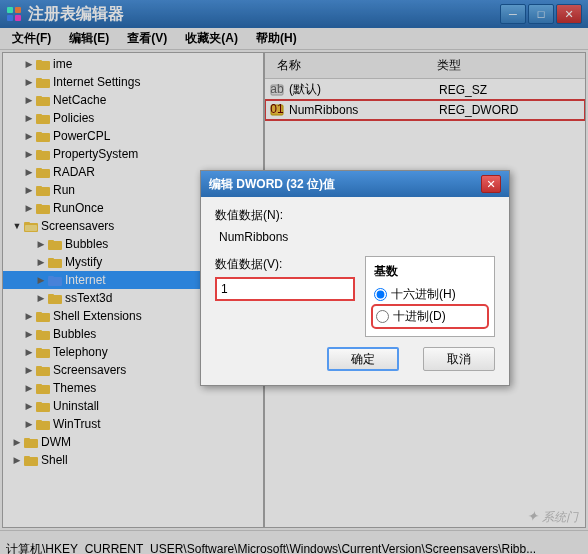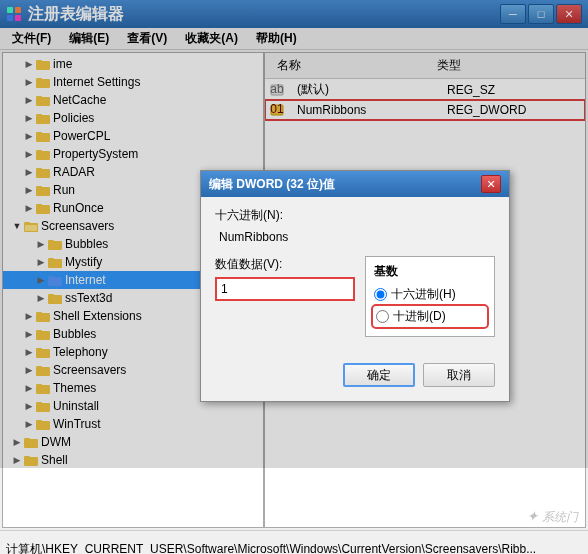--- a/index.html
+++ b/index.html
@@ -55,41 +55,41 @@
     .detail-header {
       display: flex; background: #f0f0f0; border-bottom: 1px solid #ccc;
       padding: 2px 4px;
     }
     .detail-col { font-size: 12px; padding: 2px 8px; }
     .detail-col.name { width: 160px; }
     .detail-col.type { flex: 1; }
     .detail-rows { overflow-y: auto; height: calc(100% - 24px); }
     .detail-row { display: flex; align-items: center; padding: 2px 4px; cursor: pointer; }
     .detail-row .d-icon { width: 16px; height: 16px; display: inline-flex; align-items: center; justify-content: center; margin-right: 4px; }
-    .detail-row .d-name { width: 150px; font-size: 12px; margin-left: 8px; }
+    .detail-row .d-name { width: 150px; font-size: 12px; }
     .detail-row .d-type { flex: 1; font-size: 12px; }
 
     
     .highlighted-row { outline: 2px solid #e04040; outline-offset: -1px; }
 
     
     .status-bar {
       height: 38px; background: #f0f0f0; border-top: 1px solid #ccc;
       display: flex; align-items: center; padding: 0 6px; font-size: 11px;
       overflow: hidden;
     }
 
     
     ::-webkit-scrollbar { width: 14px; height: 14px; }
     ::-webkit-scrollbar-track { background: #f0f0f0; }
     ::-webkit-scrollbar-thumb { background: #c0c0c0; border: 1px solid #a0a0a0; }
 
     
     .dialog-overlay {
-      position: fixed; top: 0; left: 0; width: 588px; height: 468px;
+      position: fixed; top: 0; left: 0; width: 588px; height: 554px;
       background: rgba(0,0,0,0.15); display: flex; align-items: center; justify-content: center;
       z-index: 100;
     }
     .dialog {
       background: #f0f0f0; border: 1px solid #888;
       box-shadow: 2px 2px 8px rgba(0,0,0,0.4);
       width: 310px;
       position: absolute; top: 170px; left: 200px;
     }
     .dialog-title {
@@ -111,21 +111,21 @@
     .dialog-right { width: 130px; }
     .dialog-input-label { font-size: 12px; margin-bottom: 4px; }
     .dialog-input {
       width: 100%; height: 24px; border: 2px solid #e04040; padding: 2px 4px;
       font-size: 12px; outline: none; background: white;
     }
     .radio-group { border: 1px solid #aaa; padding: 6px 8px; background: white; }
     .radio-group-title { font-size: 12px; font-weight: bold; margin-bottom: 6px; }
     .radio-item { display: flex; align-items: center; gap: 4px; margin-bottom: 4px; font-size: 12px; }
     .radio-item input[type=radio] { margin: 0; }
-    .dialog-footer { display: flex; justify-content: flex-end; gap: 8px; margin-top: 26px; padding-bottom: 4px; }
+    .dialog-footer { display: flex; justify-content: flex-end; gap: 24px; margin-top: 10px; padding-bottom: 4px; }
     .dialog-btn {
       width: 72px; height: 24px; background: linear-gradient(to bottom, #f8f8f8, #e0e0e0);
       border: 1px solid #aaa; cursor: pointer; font-size: 12px; border-radius: 2px;
     }
     .dialog-btn.primary { border: 2px solid #5599ee; }
 
     
     .watermark {
       position: absolute; bottom: 28px; right: 10px; opacity: 0.4;
       font-size: 14px; color: #666; font-style: italic;
@@ -493,21 +493,21 @@
 
 <div class="dialog-overlay">
   <div class="dialog">
 
     <div class="dialog-title">
       <span class="dialog-title-text">编辑 DWORD (32 位)值</span>
       <button class="dialog-close-btn">✕</button>
     </div>
 
     <div class="dialog-body">
-      <div class="dialog-label">十六进制(N):</div>
+      <div class="dialog-label">数值数据(N):</div>
       <div class="dialog-value-name">NumRibbons</div>
 
       <div class="dialog-row">
         <div class="dialog-left">
           <div class="dialog-input-label">数值数据(V):</div>
           <input type="text" class="dialog-input" value="1" style="">
         </div>
         <div class="dialog-right">
           <div class="radio-group">
             <div class="radio-group-title">基数</div>

